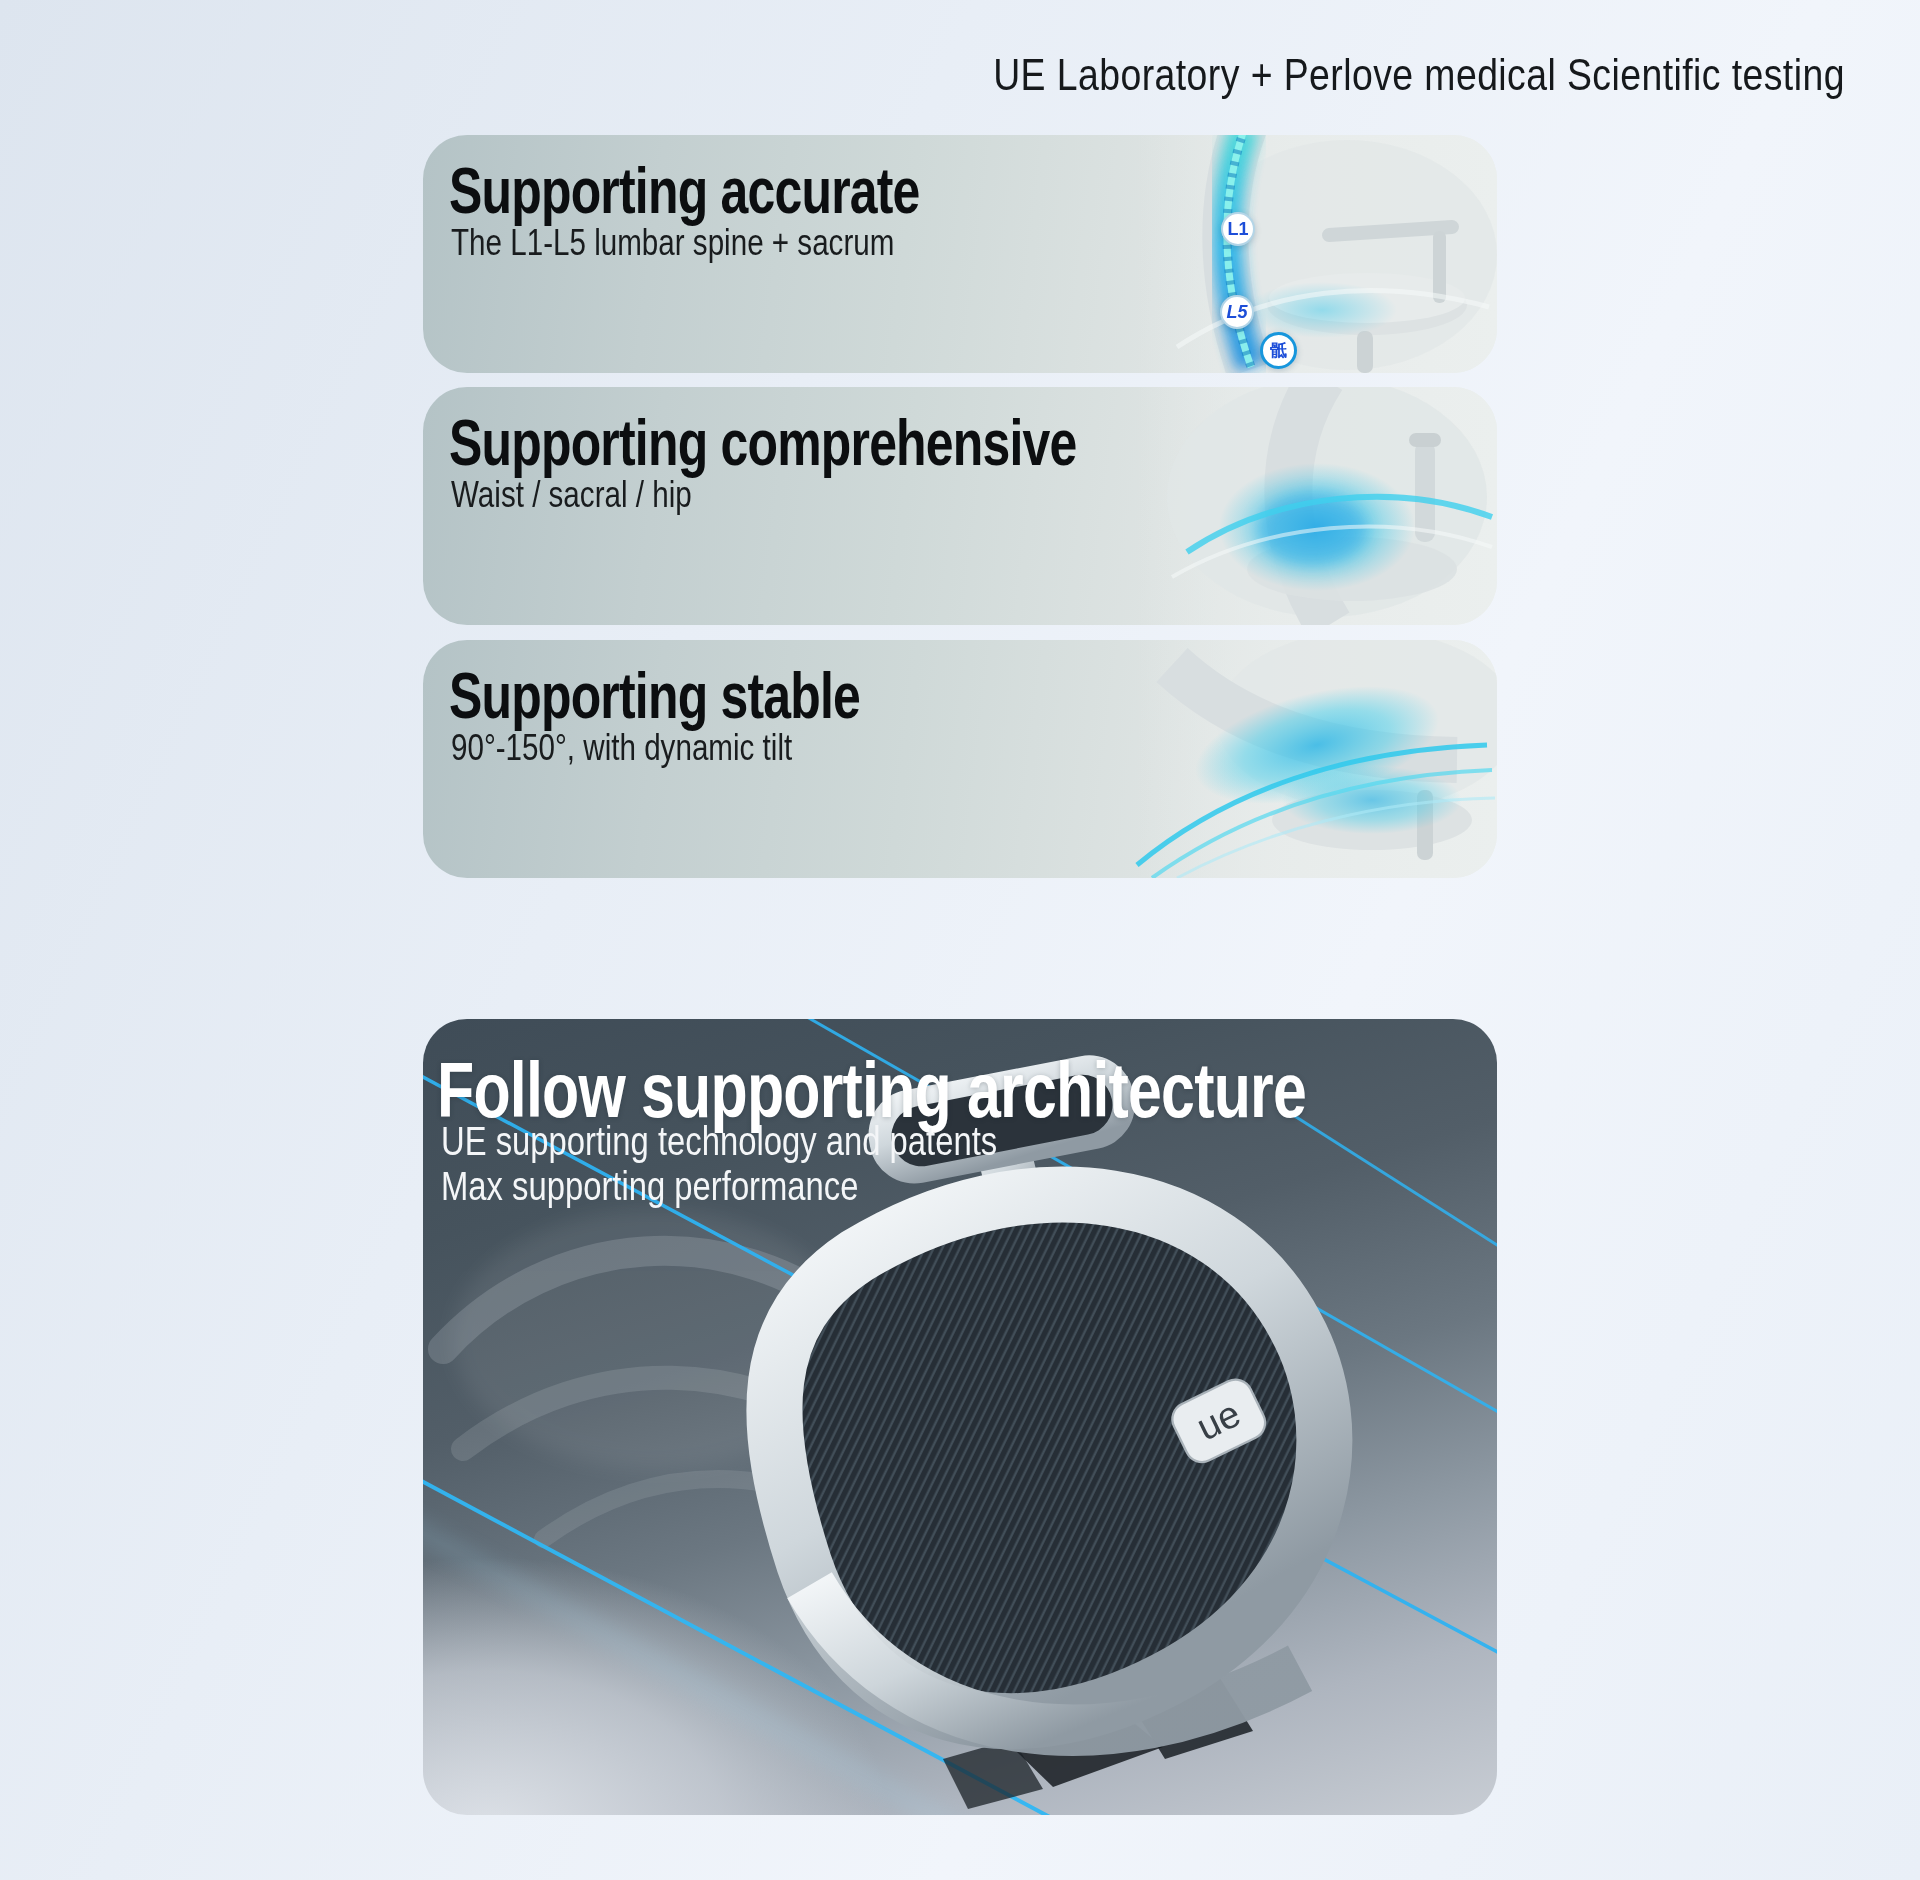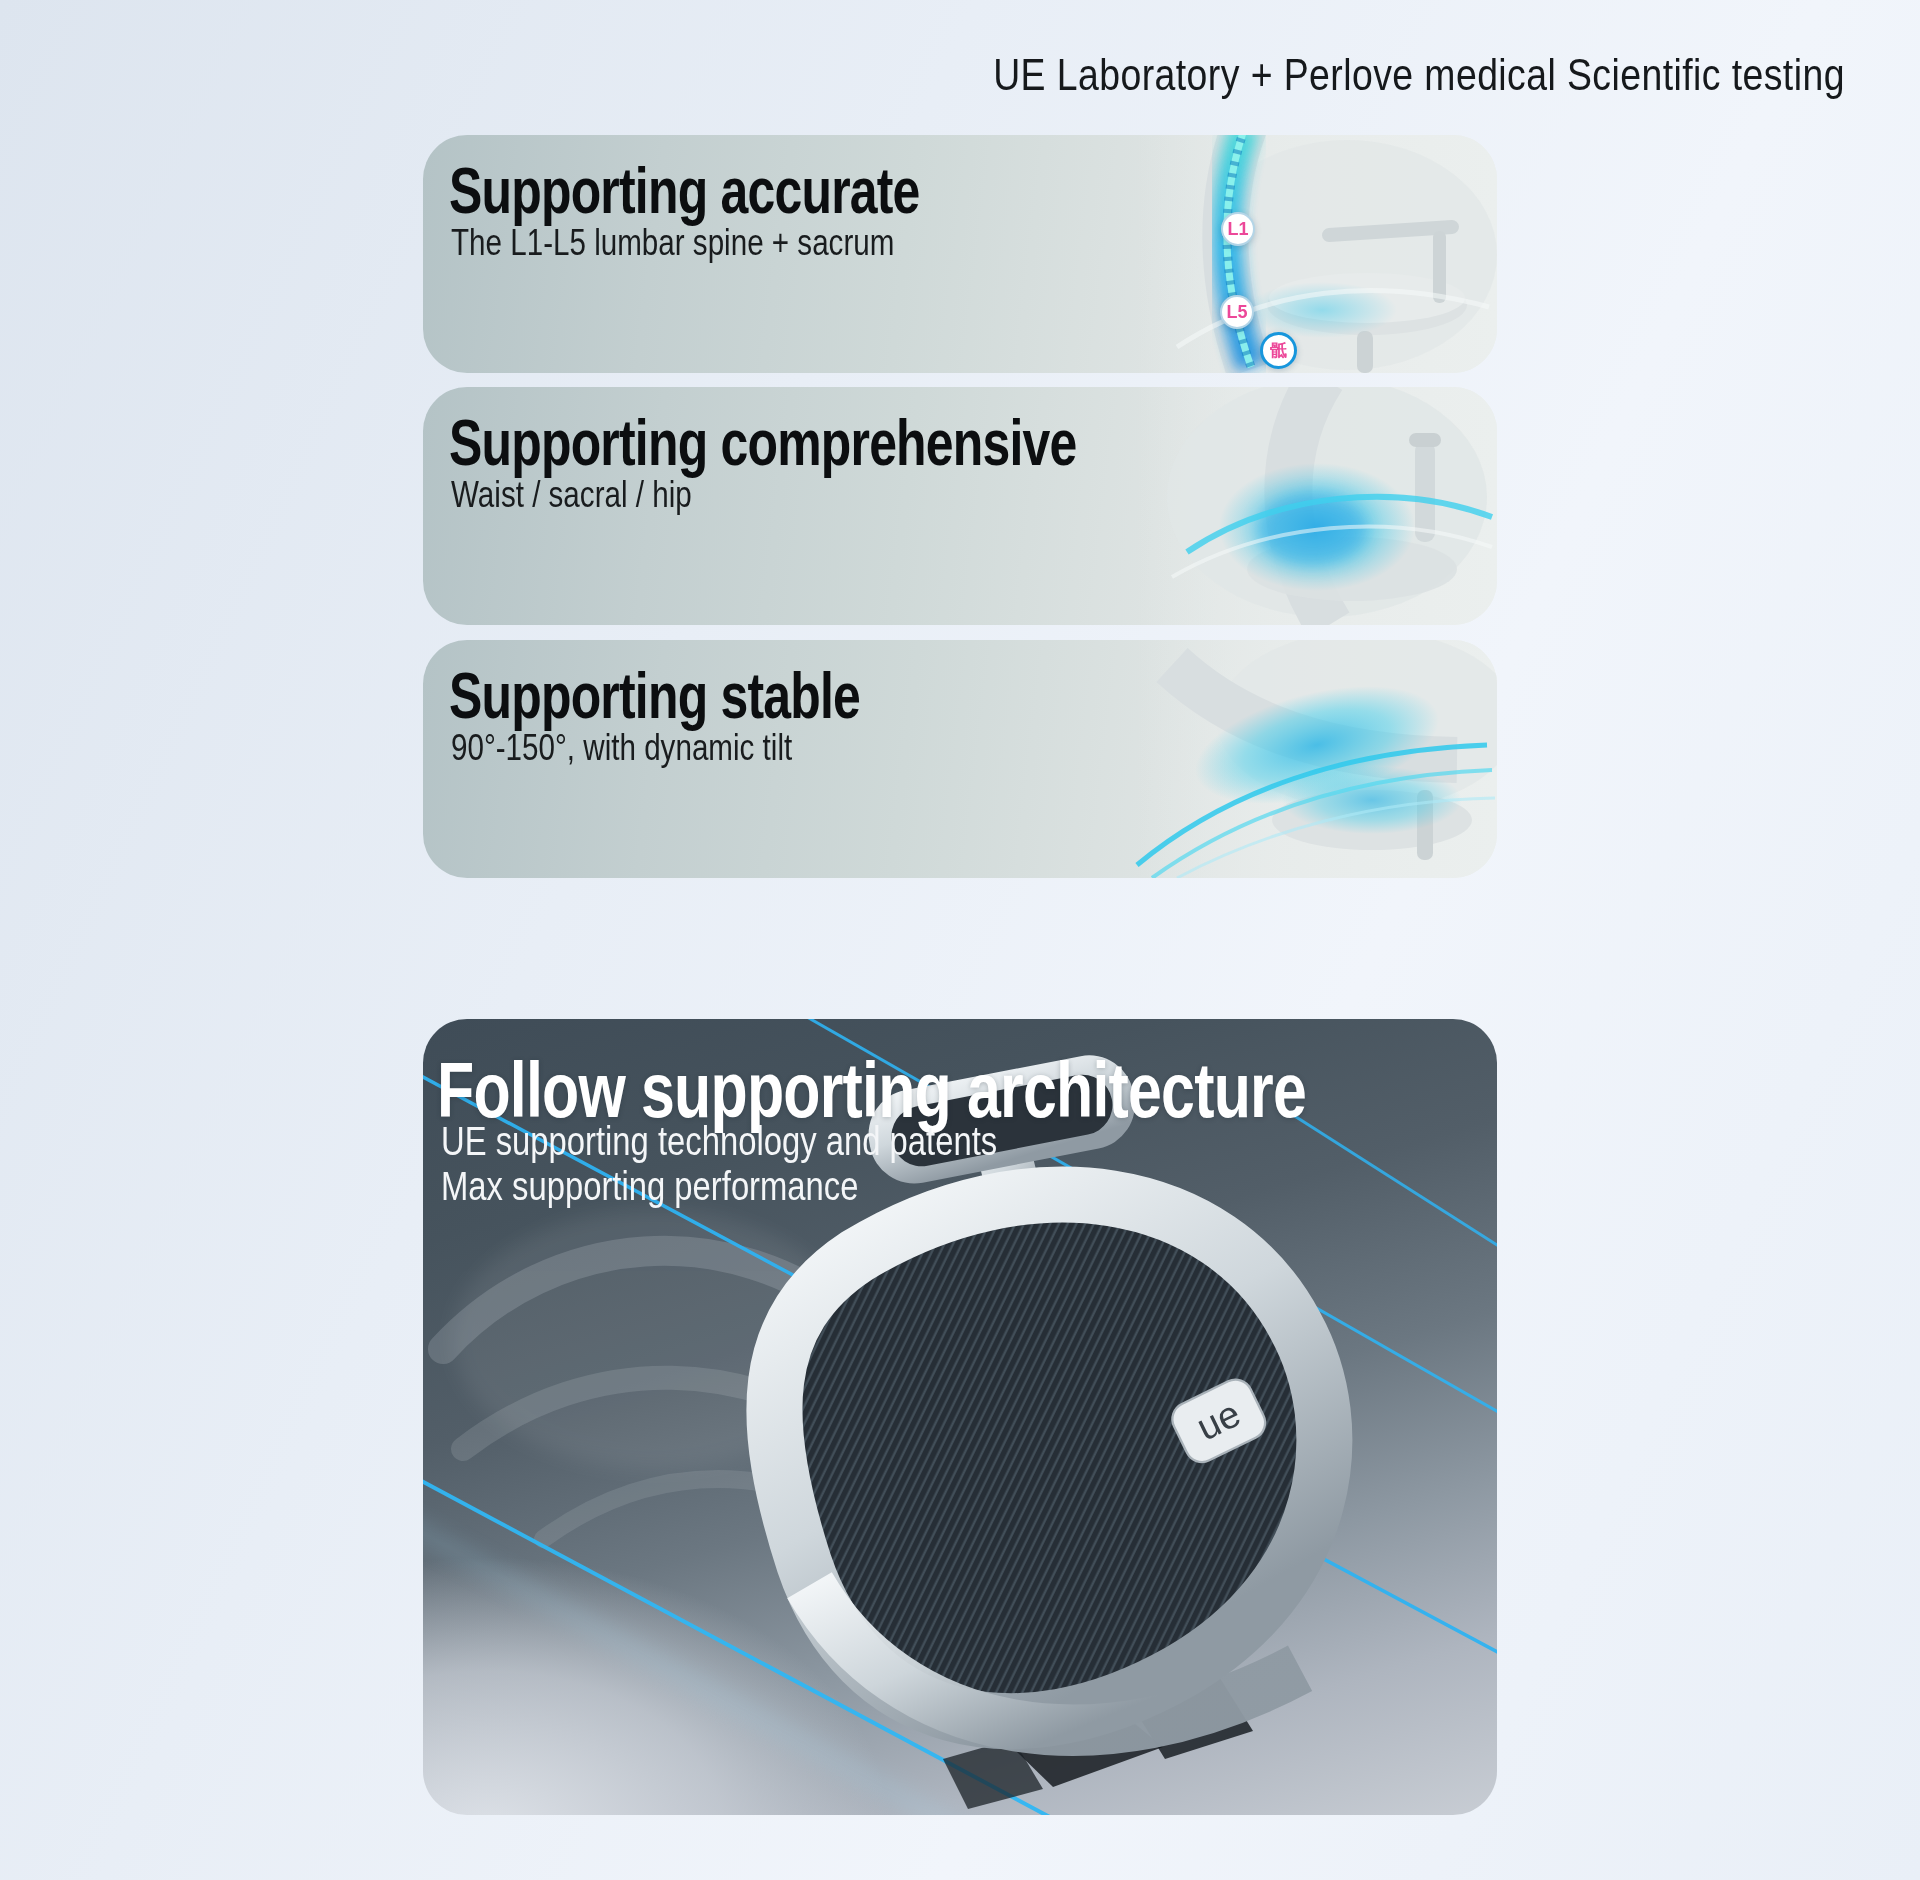--- a/index.html
+++ b/index.html
@@ -38,24 +38,24 @@
   }
   .card-art{position:absolute;top:0;right:0;width:380px;height:238px;}
   .card-art svg{display:block;width:380px;height:238px;}
 
   
   .badge{
     position:absolute;width:34px;height:34px;border-radius:50%;
     background:#ffffff;border:2px solid rgba(130,185,215,0.6);
     box-shadow:0 2px 6px rgba(40,80,110,0.25);
     display:flex;align-items:center;justify-content:center;
-    font-size:18px;font-weight:700;color:#ec4899;box-sizing:border-box;
+    font-size:18px;font-weight:700;color:#1d4ed8;box-sizing:border-box;
   }
   .badge-l1{left:798px;top:77px;}
-  .badge-l5{left:797px;top:160px;}
+  .badge-l5{left:797px;top:160px;font-style:italic;}
   .badge-sacrum{left:837px;top:197px;width:37px;height:37px;border:3px solid #1796dc;font-size:17px;}
 
   
   .big-card{
     position:absolute;left:423px;top:1019px;width:1074px;height:796px;border-radius:44px;overflow:hidden;
     background:
       radial-gradient(560px 380px at 6% 102%, rgba(224,228,234,0.95) 0%, rgba(206,211,219,0.7) 42%, rgba(206,211,219,0) 72%),
       linear-gradient(163deg,#3f4c57 0%,#46535d 20%,#525e68 38%,#6b7781 55%,#8d98a2 70%,#aeb5bf 84%,#c8cdd4 100%);
   }
   .big-art{position:absolute;top:0;left:0;width:1074px;height:796px;}

